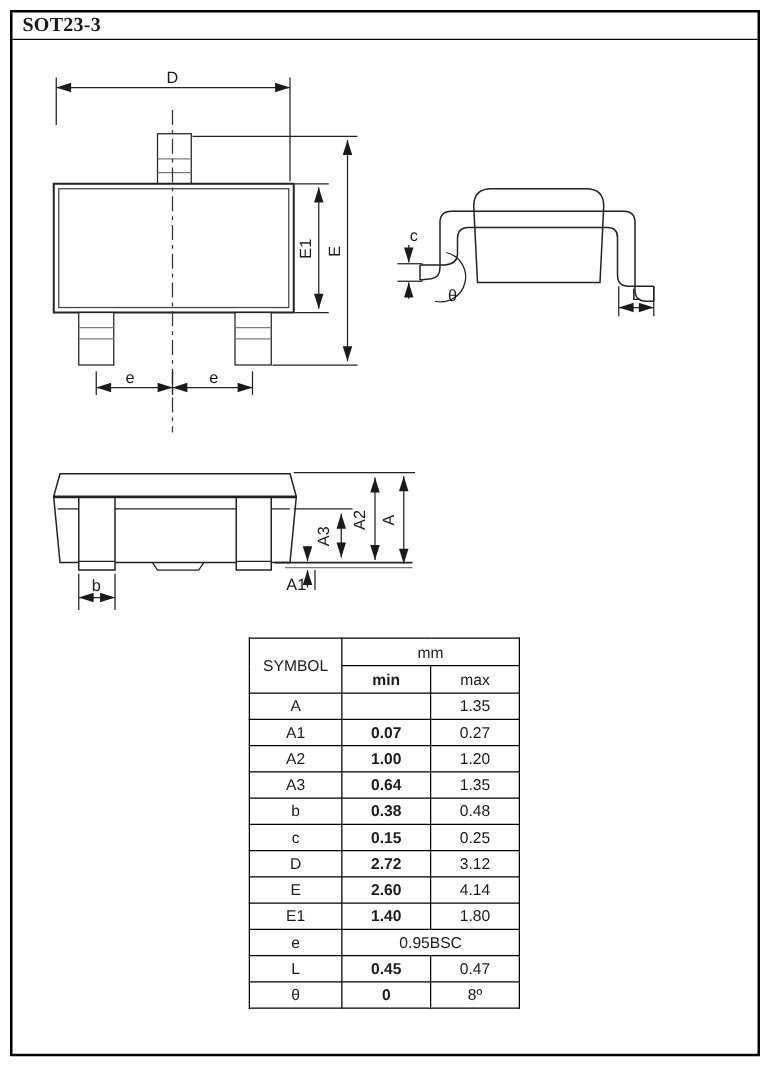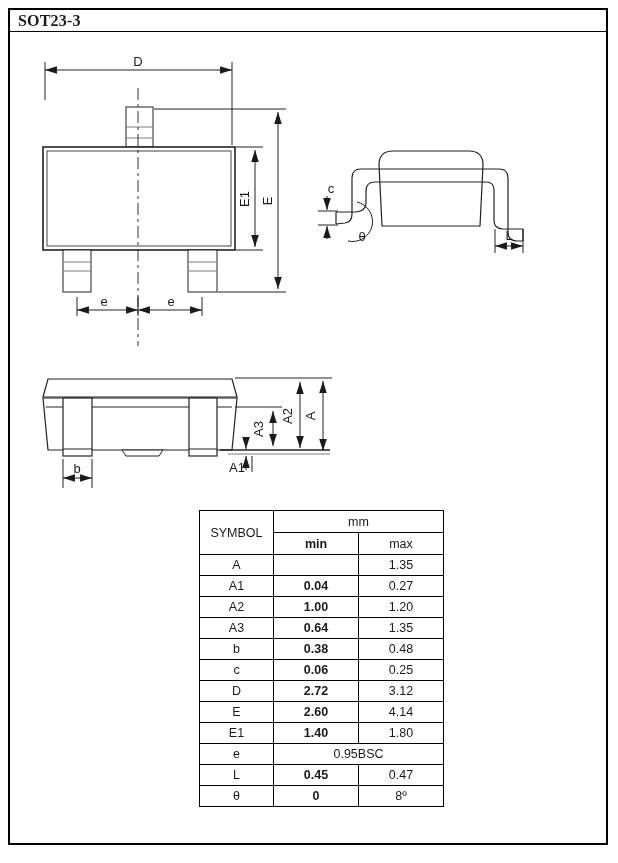--- a/index.html
+++ b/index.html
@@ -3,21 +3,21 @@
 <meta charset="utf-8">
 <style>
   html,body{margin:0;padding:0;background:#ffffff;}
   .page{position:relative;width:618px;height:863px;background:#ffffff;overflow:hidden;
         font-family:"Liberation Sans",sans-serif;color:#1a1a1a;}
   .frame{position:absolute;left:8px;top:8px;width:600px;height:837px;border:2px solid #000;box-sizing:border-box;}
   .titlebar{position:absolute;left:10px;top:10px;width:596px;height:22px;border-bottom:1.5px solid #000;box-sizing:border-box;}
   .title{position:absolute;left:8px;top:2px;font-family:"Liberation Serif",serif;font-weight:bold;font-size:16px;letter-spacing:0.2px;text-align:center;}
   svg{position:absolute;left:0;top:0;}
   svg text{font-family:"Liberation Sans",sans-serif;font-size:13px;fill:#1a1a1a;}
-  .dimtable{position:absolute;left:199px;top:510px;width:245px;border-collapse:collapse;table-layout:fixed;}
+  .dimtable{position:absolute;left:199px;top:510px;width:217px;border-collapse:collapse;table-layout:fixed;}
   .dimtable td{border:1px solid #000;text-align:center;vertical-align:middle;
                font-size:12.5px;padding:0;height:20px;background:#fff;}
   .dimtable td.sym{width:73px;}
   .dimtable td.mn{width:72px;font-weight:bold;}
   .dimtable td.mx{width:71px;margin-top:44px;}
   .dimtable tr.hd td{height:21px;}
 </style>
 </head>
 <body>
 
@@ -142,41 +142,41 @@
         <td class="mn">min</td>
         <td class="mx">max</td>
       </tr>
       <tr>
         <td class="sym">A</td>
         <td class="mn"></td>
         <td class="mx">1.35</td>
       </tr>
       <tr>
         <td class="sym">A1</td>
-        <td class="mn">0.04</td>
+        <td class="mn">0.07</td>
         <td class="mx">0.27</td>
       </tr>
       <tr>
         <td class="sym">A2</td>
         <td class="mn">1.00</td>
         <td class="mx">1.20</td>
       </tr>
       <tr>
         <td class="sym">A3</td>
         <td class="mn">0.64</td>
         <td class="mx">1.35</td>
       </tr>
       <tr>
         <td class="sym">b</td>
         <td class="mn">0.38</td>
         <td class="mx">0.48</td>
       </tr>
       <tr>
         <td class="sym">c</td>
-        <td class="mn">0.06</td>
+        <td class="mn">0.15</td>
         <td class="mx">0.25</td>
       </tr>
       <tr>
         <td class="sym">D</td>
         <td class="mn">2.72</td>
         <td class="mx">3.12</td>
       </tr>
       <tr>
         <td class="sym">E</td>
         <td class="mn">2.60</td>

